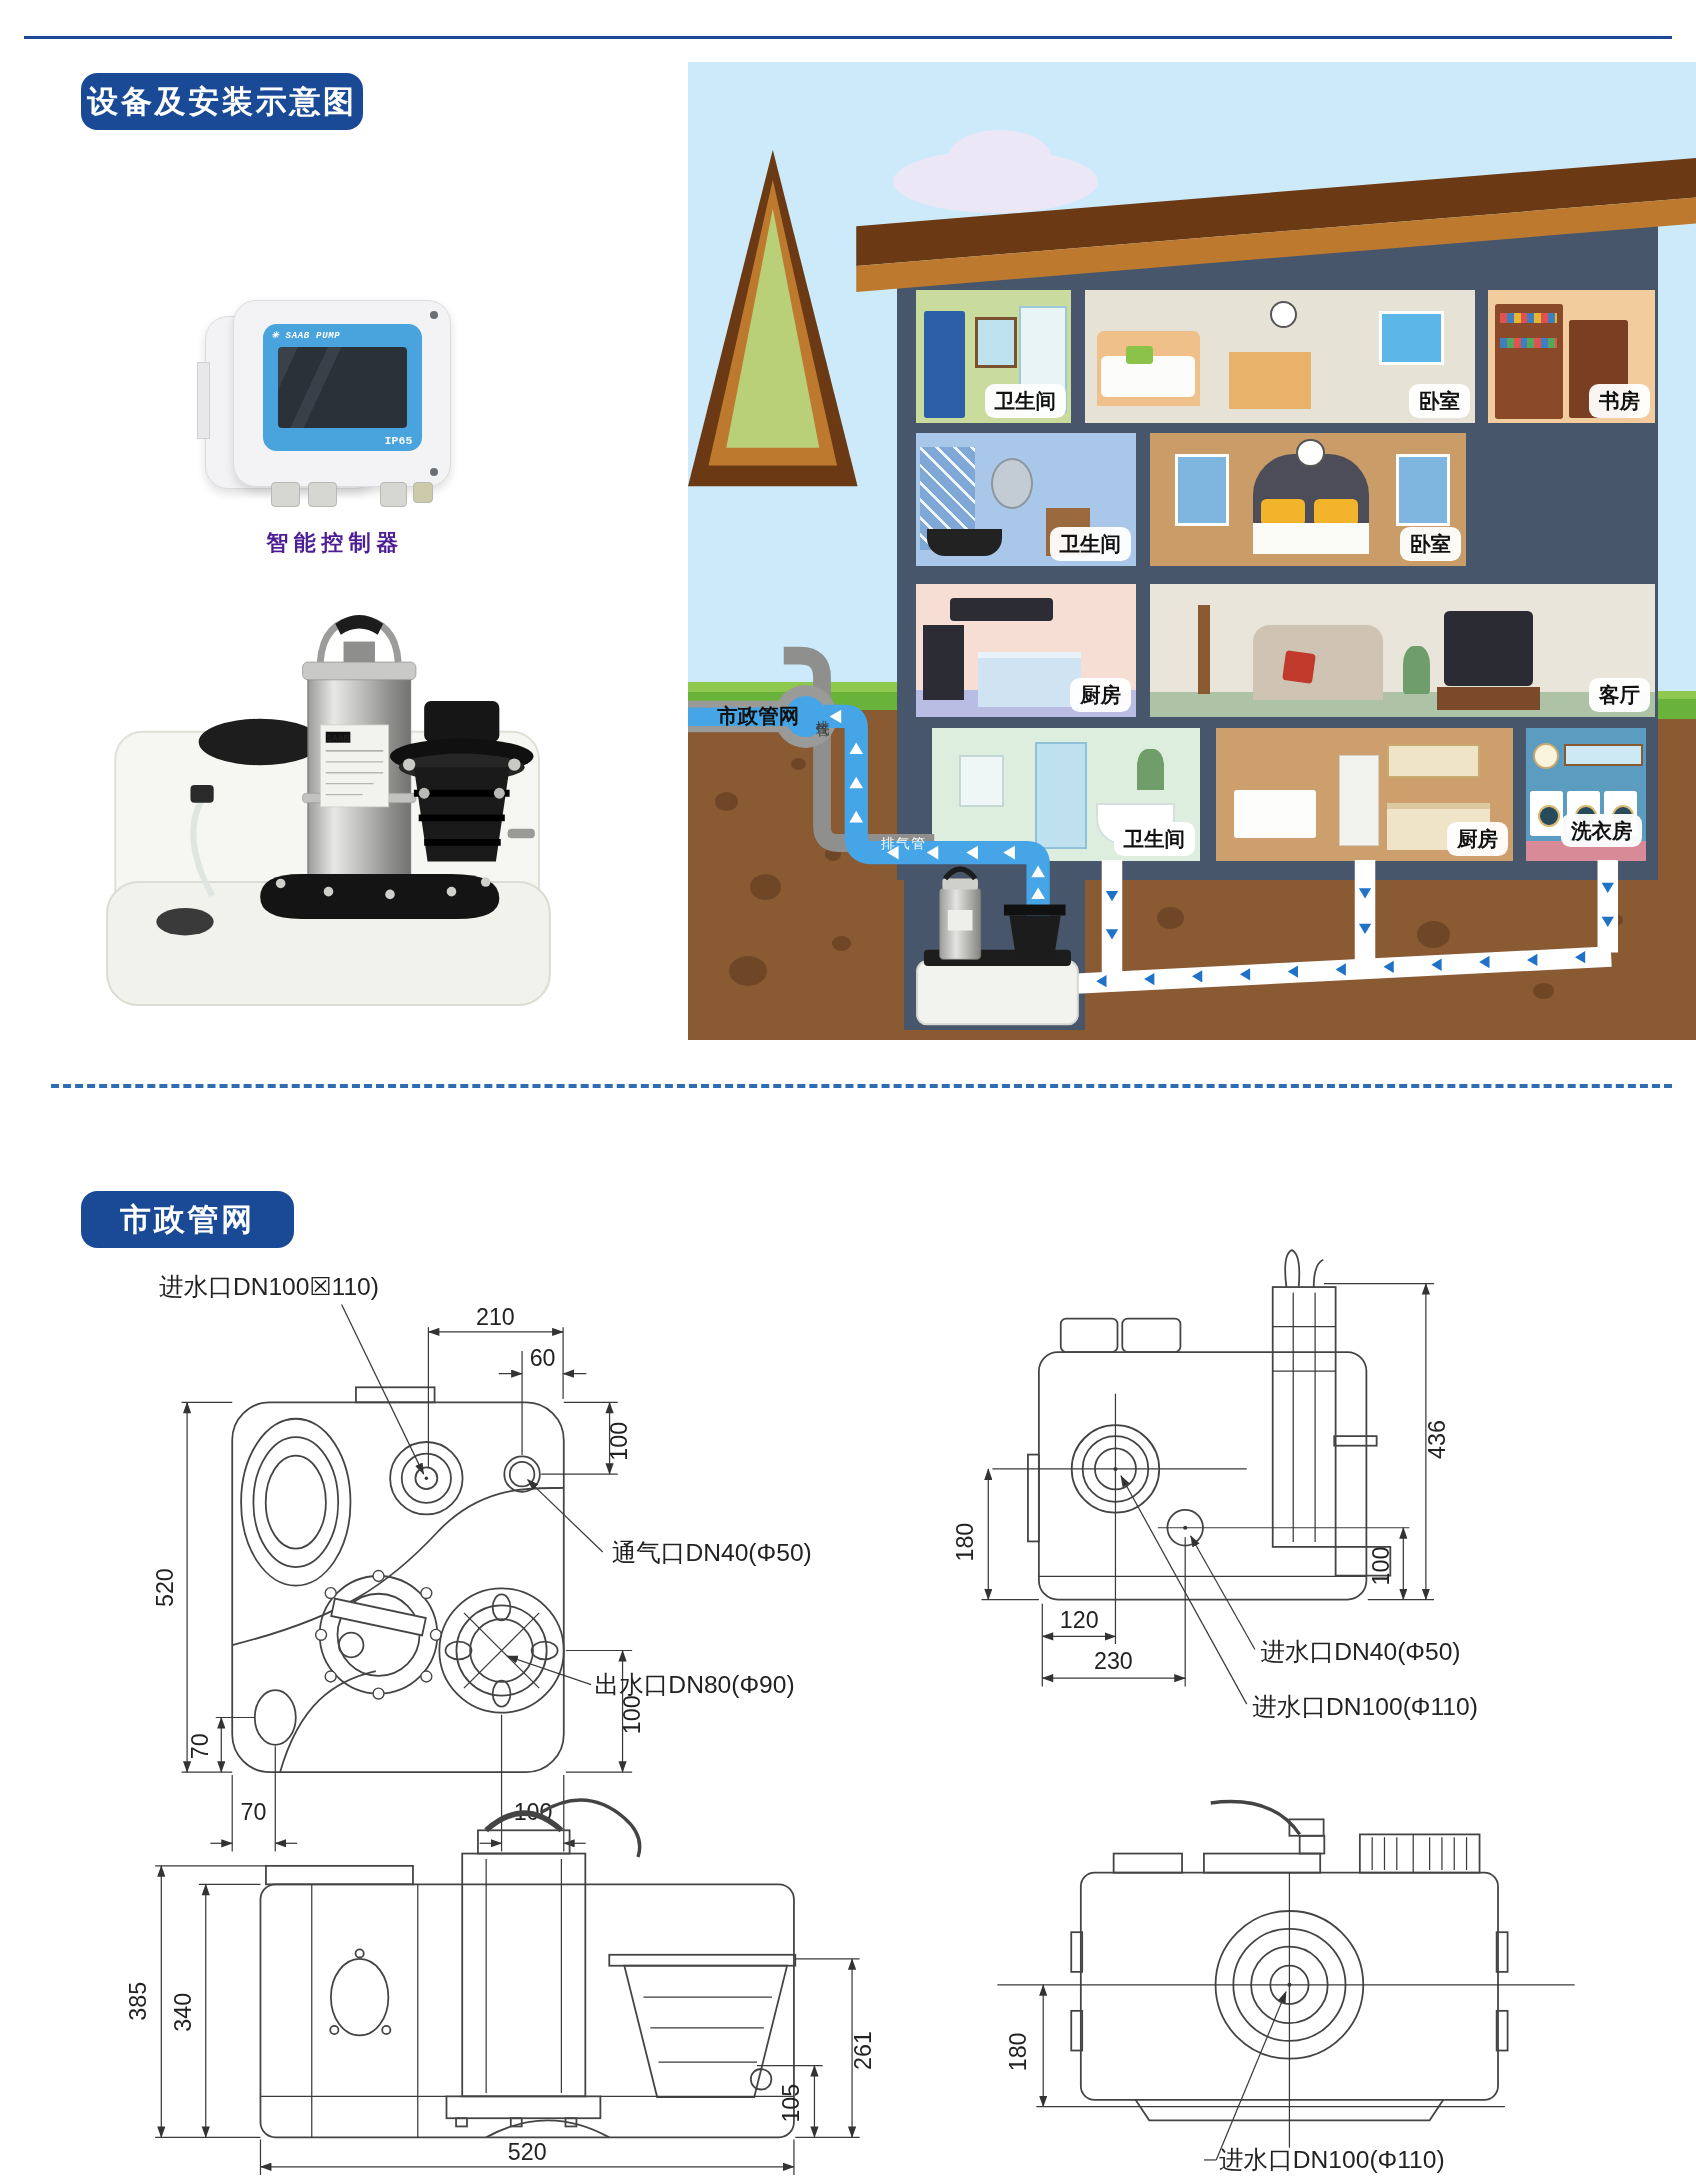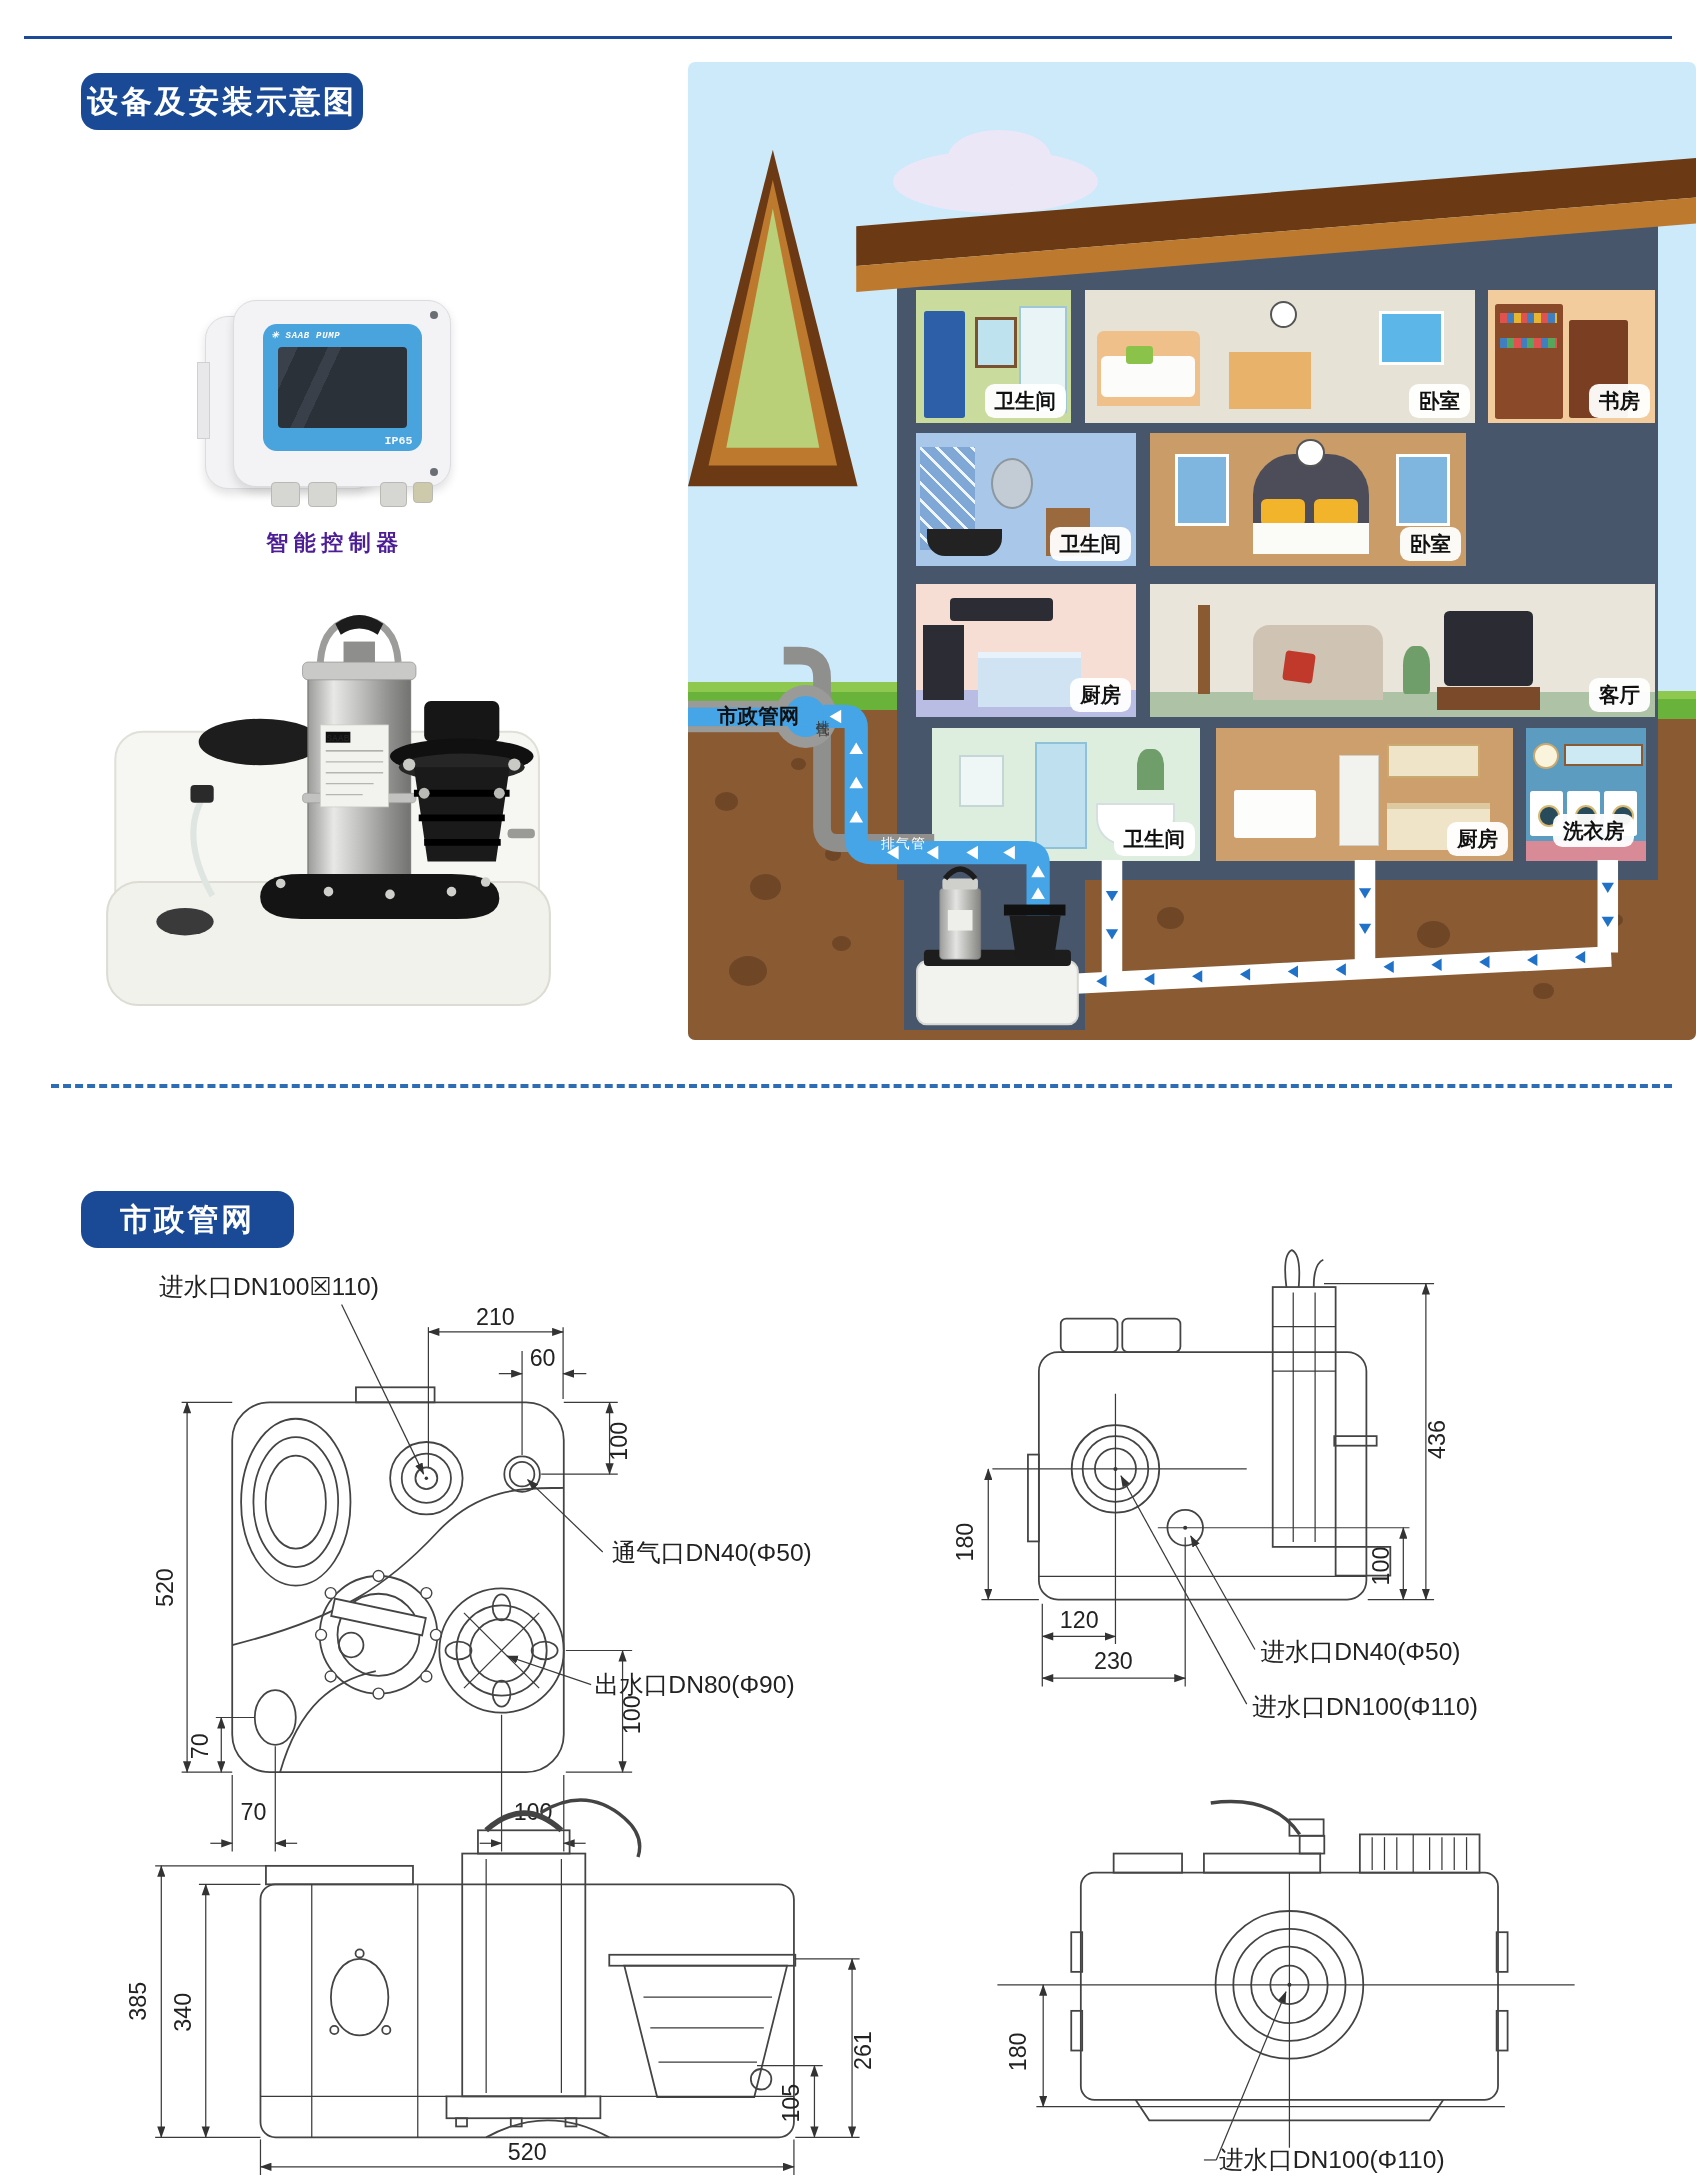--- a/index.html
+++ b/index.html
@@ -16,21 +16,21 @@
   .ctl-body{position:absolute;background:#f3f3f5;border:1.4px solid #dcdce0;border-radius:23px;box-shadow:0 4.1px 9.6px rgba(0,0,0,.12);}
   .ctl-bezel{position:absolute;background:#49a3dc;border-radius:13.7px;}
   .ctl-screen{position:absolute;background:#2b3139;border-radius:4.1px;
               background-image:linear-gradient(115deg,#3a414b 0 12%,#2b3139 12% 30%,#39404a 30% 38%,#2b3139 38%);}
   .ctl-brand{position:absolute;color:#fff;font-size:9px;font-weight:bold;font-style:italic;letter-spacing:0.7px;}
   .ctl-ip{position:absolute;color:#f4f7fb;font-size:11.6px;font-weight:bold;}
   .gland{position:absolute;background:#d6d6d2;border:0.7px solid #b9b9b4;border-radius:4.1px;
          background-image:repeating-linear-gradient(90deg,#cfcfca 0 2.7px,#dedeb 2.7px 5.5px);}
   .caption{position:absolute;font-size:22px;font-weight:bold;color:#4c1d95;letter-spacing:5.5px;text-align:center;}
   
-  #house{position:absolute;left:688px;top:62px;width:1008px;height:978px;overflow:hidden;border-radius:7px;}
+  #house{position:absolute;left:688px;top:62px;width:1008px;height:978px;overflow:hidden;}
   .sky{position:absolute;inset:0;background:#cdeafb;}
   .cloud{position:absolute;background:#ece7f7;border-radius:50%;opacity:.95;}
   .room{position:absolute;overflow:hidden;}
   .rlabel{position:absolute;right:5.5px;bottom:5.5px;background:rgba(255,255,255,.95);
           border-radius:9.6px;padding:2.7px 9.6px;font-size:20.5px;font-weight:bold;color:#111;z-index:7;}
   .slate{background:#47566b;}
   .soil{background:#8a5a33;}
   .spot{position:absolute;background:#6f4727;border-radius:50%;}
   .furn{position:absolute;}
   
@@ -241,21 +241,21 @@
     <div class="room" style="left:838px;top:666px;width:120px;height:133px;background:#5b9cc0;">
       <div class="furn" style="left:0;bottom:0;width:120px;height:20.5px;background:#d88a96;"></div>
       <div class="furn" style="left:38px;top:16.4px;width:75px;height:18px;background:#cde9f4;border:2.7px solid #8a5a33;"></div>
       <div class="furn" style="left:6.8px;top:15px;width:22px;height:22px;background:#fbf4dd;border:2.1px solid #caa96f;border-radius:50%;"></div>
       <div class="furn" style="left:4.1px;top:63px;width:33px;height:45px;background:#fff;border-radius:2.7px;"></div>
       <div class="furn" style="left:12.3px;top:77px;width:18px;height:18px;background:#274b5a;border:2.7px solid #d9b970;border-radius:50%;"></div>
       <div class="furn" style="left:41px;top:63px;width:33px;height:45px;background:#fff;border-radius:2.7px;"></div>
       <div class="furn" style="left:49px;top:77px;width:18px;height:18px;background:#274b5a;border:2.7px solid #d9b970;border-radius:50%;"></div>
       <div class="furn" style="left:78px;top:63px;width:33px;height:45px;background:#fff;border-radius:2.7px;"></div>
       <div class="furn" style="left:86px;top:77px;width:18px;height:18px;background:#274b5a;border:2.7px solid #d9b970;border-radius:50%;"></div>
-      <div class="rlabel" style="right:12px;bottom:13.7px;margin-top:44px;">洗衣房</div>
+      <div class="rlabel" style="right:4px;bottom:13.7px;margin-top:44px;">洗衣房</div>
     </div>
 
     <svg class="abs" style="left:0;top:0;z-index:4;" width="1008" height="479" viewBox="0 0 1474 700">
       <polygon points="246,240 1474,140 1474,198 246,298" fill="#6b3a14"></polygon>
       <polygon points="246,298 1474,198 1474,236 246,336" fill="#bd7a2e"></polygon>
       <polygon points="124,128 0,620 248,620" fill="#6b3a14"></polygon>
       <polygon points="124,172 30,590 218,590" fill="#bd7a2e"></polygon>
       <polygon points="124,214 56,564 192,564" fill="#b9d078"></polygon>
     </svg>
 

